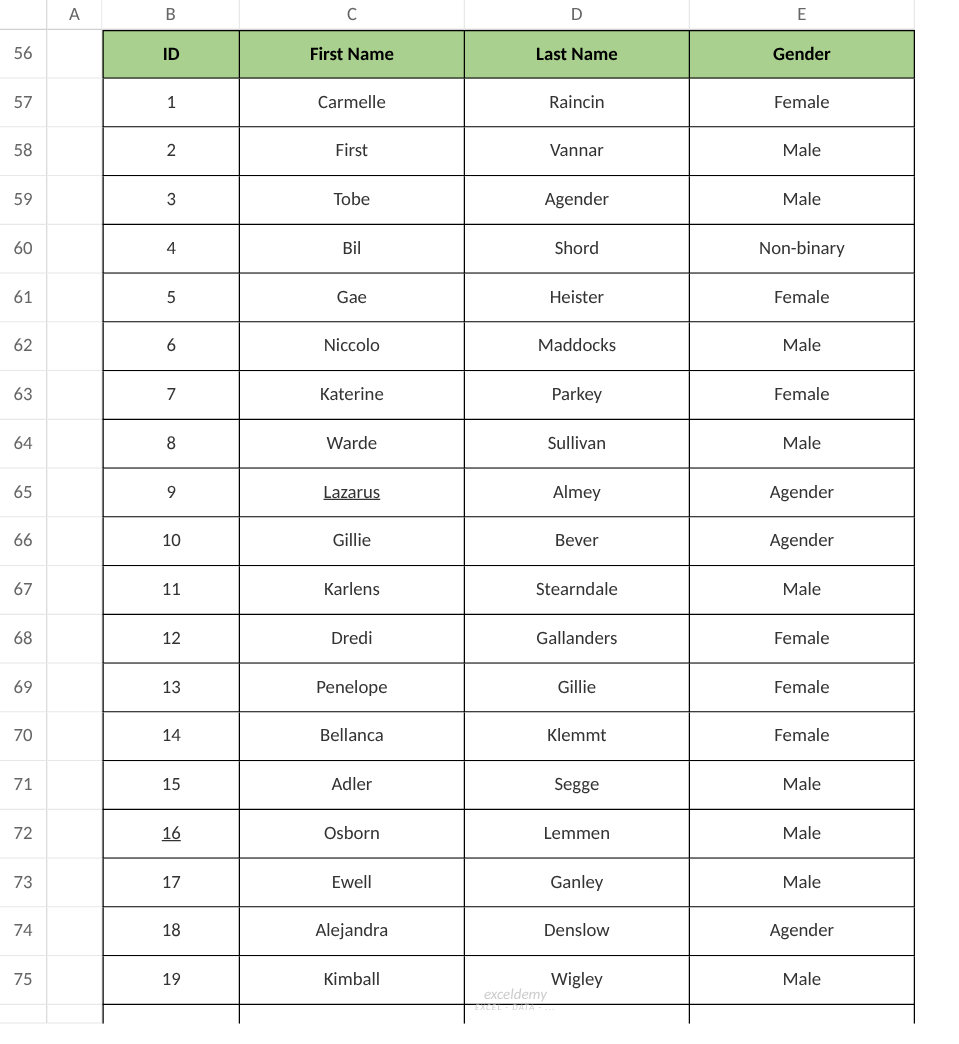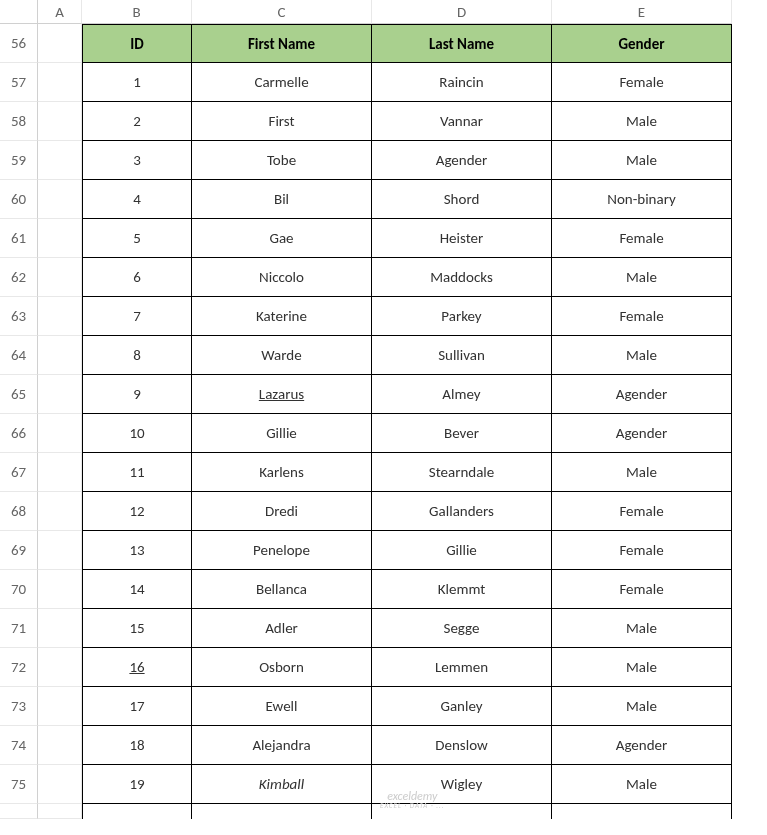--- a/index.html
+++ b/index.html
@@ -449,21 +449,21 @@
           <div class="cell col-E" style="padding: 0px; border: none;">
             <div class="data-cell" style="width: 100%;">Agender</div>
           </div>
         </div>
         <div class="data-row">
           <div class="cell cell-A"></div>
           <div class="cell col-B" style="padding: 0px; border: none; text-align: right;">
             <div class="data-cell first" style="width: 100%;">19</div>
           </div>
           <div class="cell col-C" style="padding: 0px; border: none;">
-            <div class="data-cell" style="width: 100%; font-style: italic;">Kimball</div>
+            <div class="data-cell" style="width: 100%;">Kimball</div>
           </div>
           <div class="cell col-D" style="padding: 0px; border: none;">
             <div class="data-cell" style="width: 100%;">Wigley</div>
           </div>
           <div class="cell col-E" style="padding: 0px; border: none;">
             <div class="data-cell" style="width: 100%;">Male</div>
           </div>
         </div>
         <div class="data-row last-row" style="height: 15px;">
           <div class="cell cell-A" style="height: 15px;"></div>

